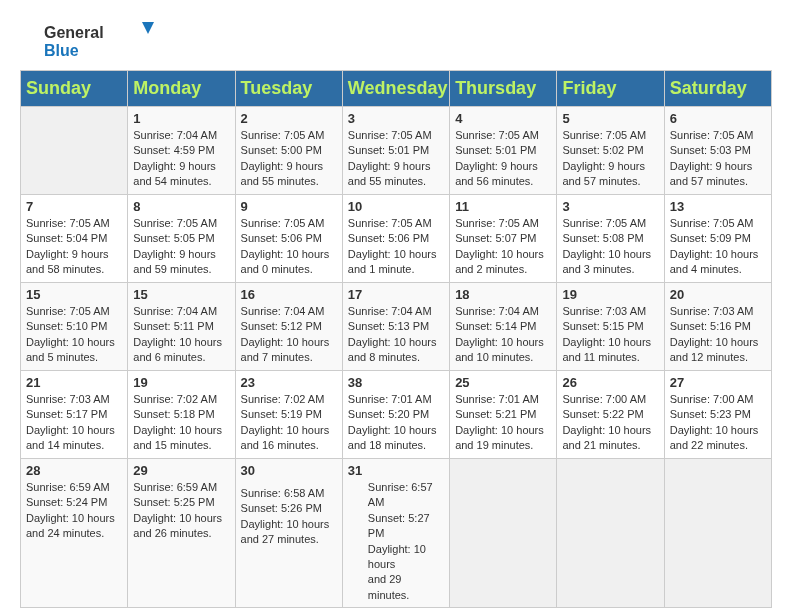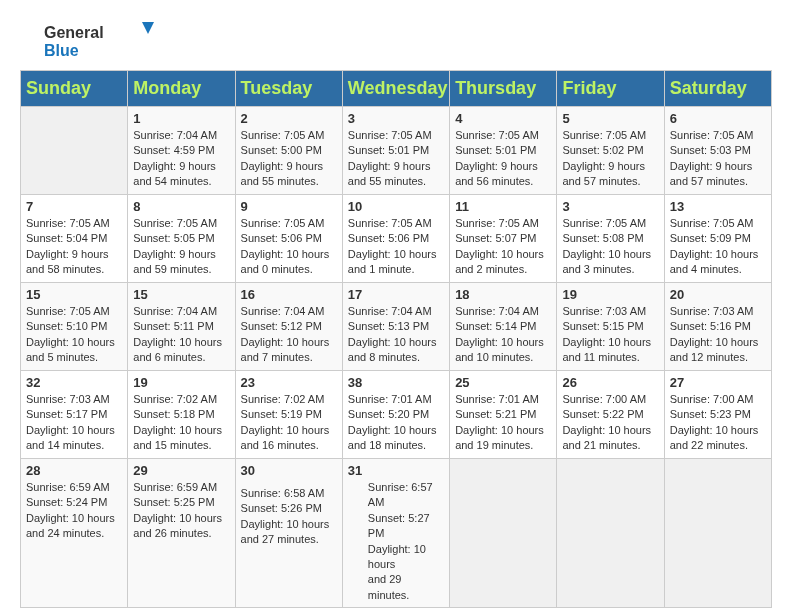--- a/index.html
+++ b/index.html
@@ -248,21 +248,21 @@
         <td>
           <span class="day-number">20</span>
           <div class="day-info" style="white-space: pre-line;">Sunrise: 7:03 AM
 Sunset: 5:16 PM
 Daylight: 10 hours
 and 12 minutes.</div>
         </td>
       </tr>
       <tr>
         <td>
-          <span class="day-number">32</span>
+          <span class="day-number">21</span>
           <div class="day-info" style="white-space: pre-line;">Sunrise: 7:03 AM
 Sunset: 5:17 PM
 Daylight: 10 hours
 and 14 minutes.</div>
         </td>
         <td>
           <span class="day-number">19</span>
           <div class="day-info" style="white-space: pre-line;">Sunrise: 7:02 AM
 Sunset: 5:18 PM
 Daylight: 10 hours

